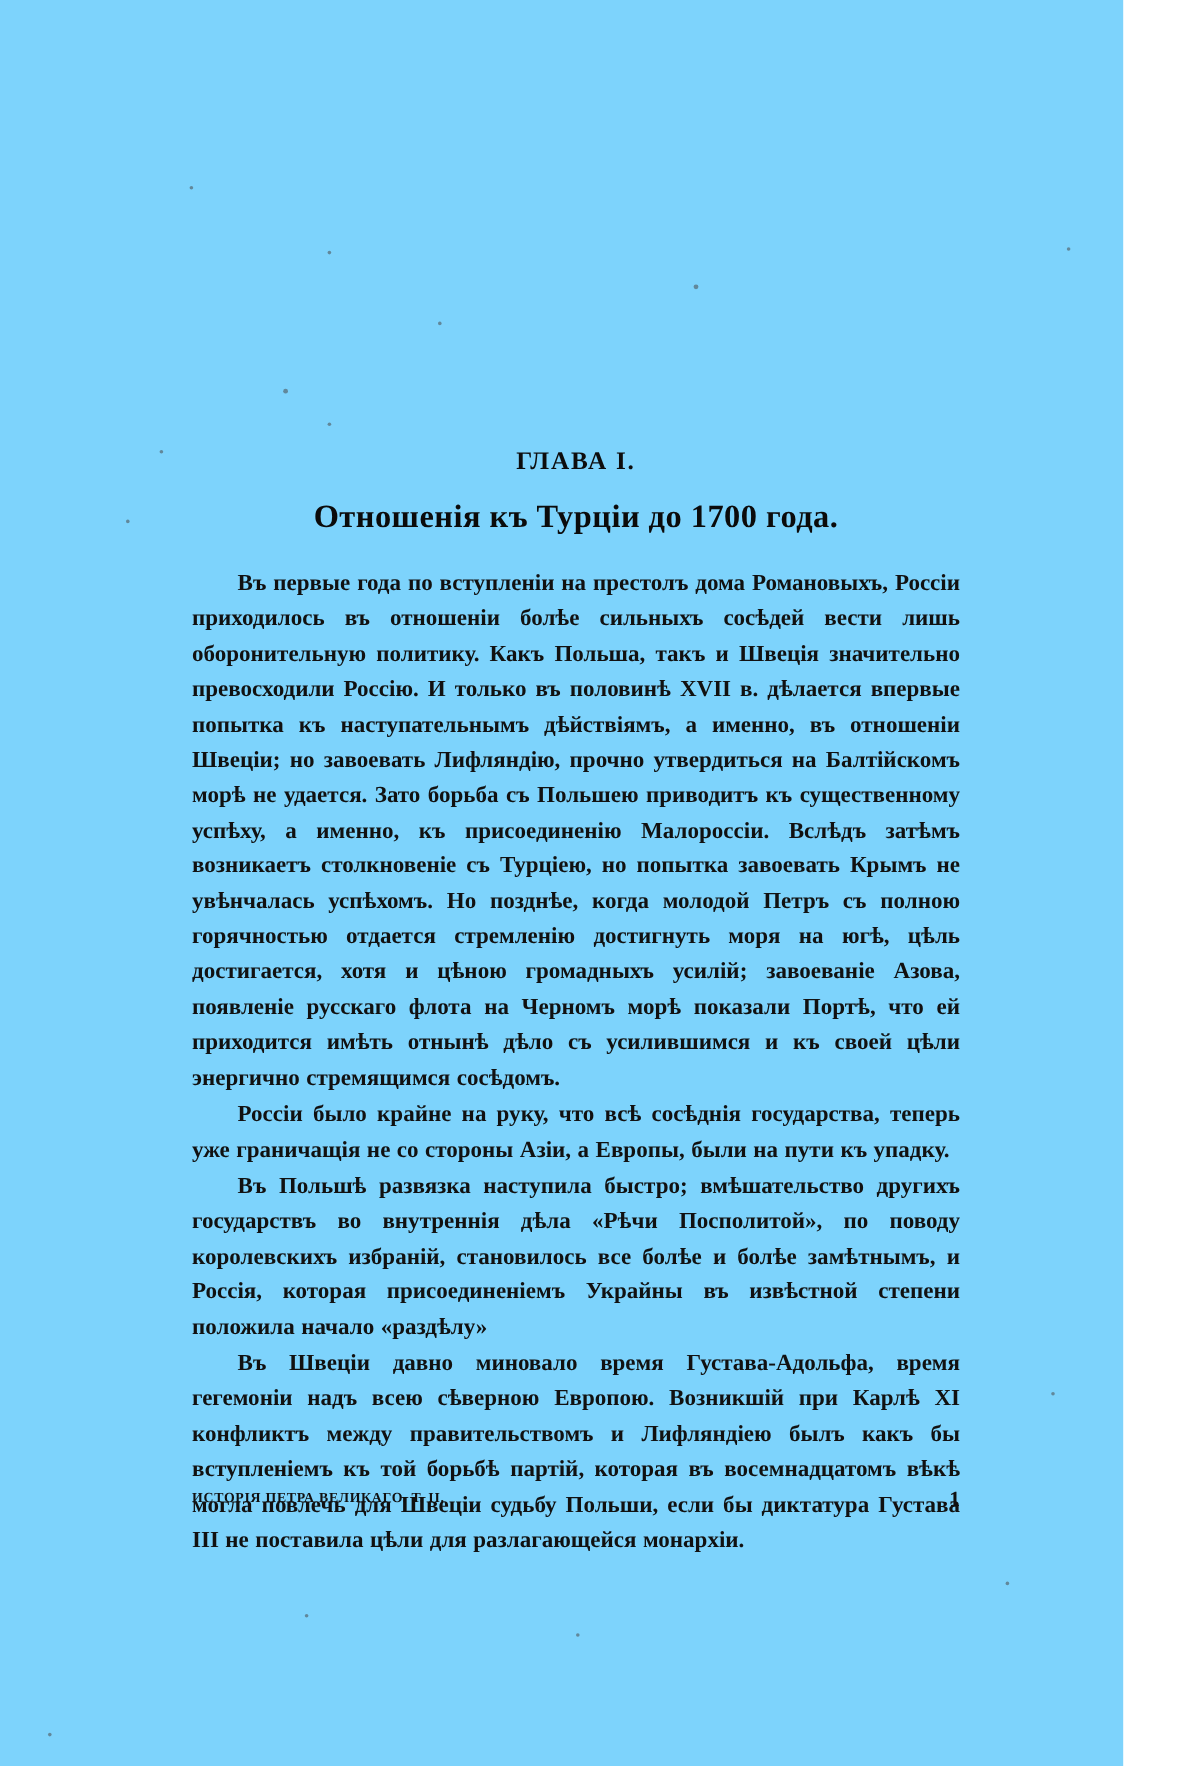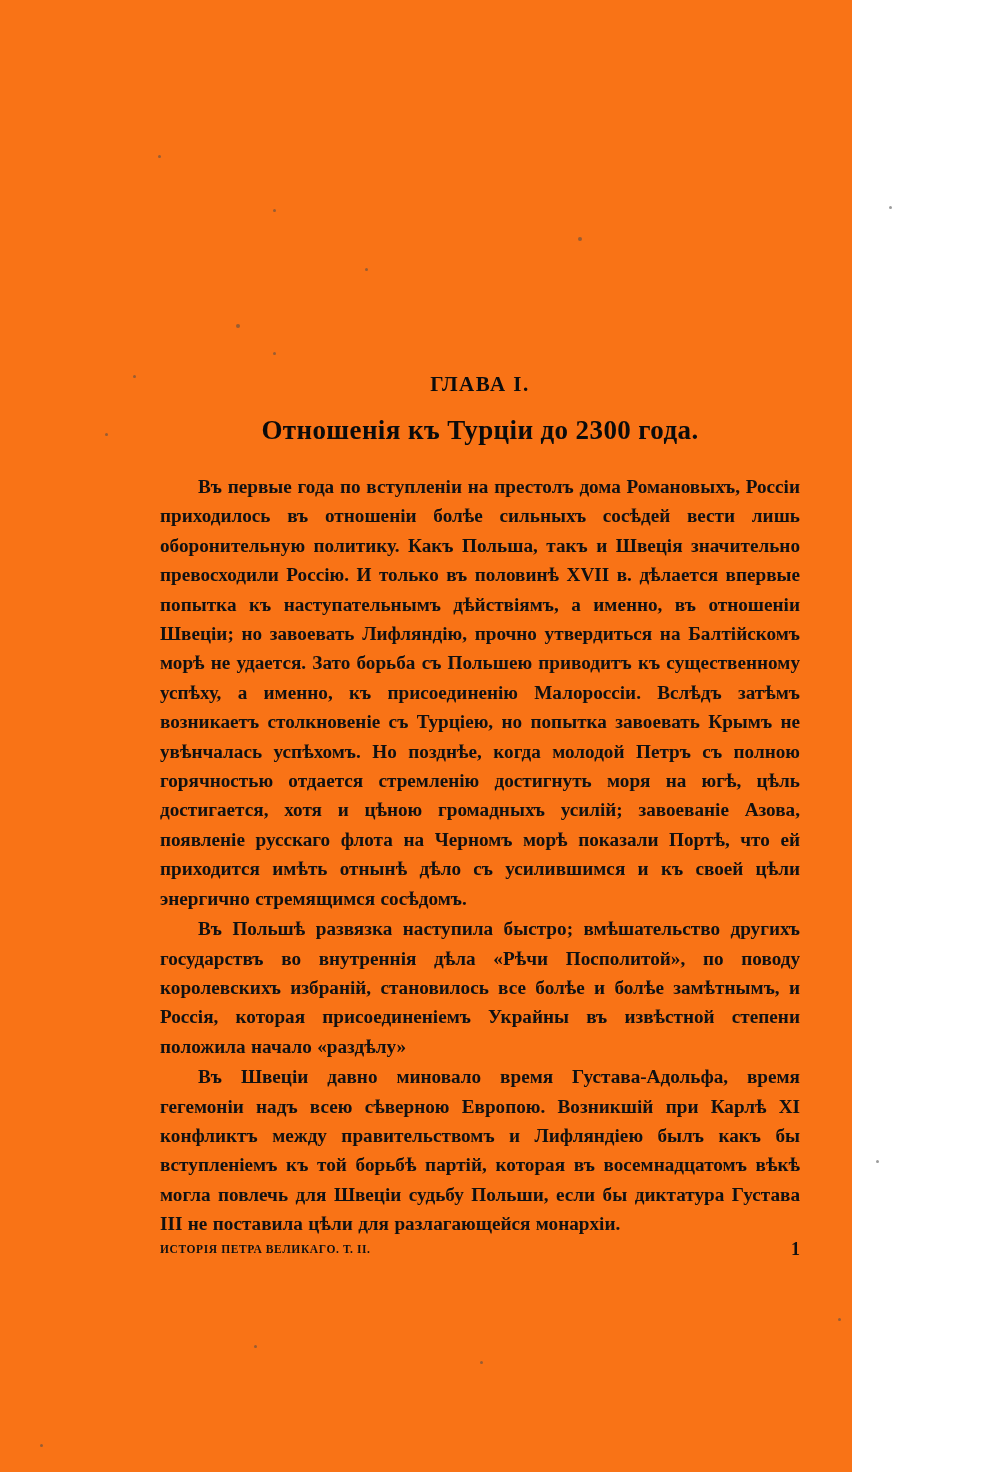--- a/index.html
+++ b/index.html
@@ -11,23 +11,23 @@
     width: 1000px;
     height: 1472px;
     position: relative;
     font-family: "Liberation Serif", serif;
     color: #111111;
     overflow: hidden;
   }
   .page {
     position: absolute;
     left: 0; top: 0;
-    width: 852px;
+    width: 936px;
     height: 1472px;
-    background: #f97316;
+    background: #7dd3fc;
   }
   
   .speck {
     position: absolute;
     background: #4a4a4a;
     border-radius: 50%;
     opacity: .55;
   }
   .content {
     position: absolute;
@@ -108,23 +108,24 @@
   <div class="speck" style="left:133px;top:375px;width:3px;height:3px;"></div>
   <div class="speck" style="left:105px;top:433px;width:3px;height:3px;"></div>
   <div class="speck" style="left:876px;top:1160px;width:3px;height:3px;"></div>
   <div class="speck" style="left:254px;top:1345px;width:3px;height:3px;"></div>
   <div class="speck" style="left:480px;top:1361px;width:3px;height:3px;"></div>
   <div class="speck" style="left:838px;top:1318px;width:3px;height:3px;"></div>
   <div class="speck" style="left:40px;top:1444px;width:3px;height:3px;"></div>
 
   <div class="content">
     <h2 class="chapter-label">ГЛАВА I.</h2>
-    <h1 class="chapter-title">Отношенія къ Турціи до 2300 года.</h1>
+    <h1 class="chapter-title">Отношенія къ Турціи до 1700 года.</h1>
 
     <p class="body-par">Въ первые года по вступленіи на престолъ дома Романовыхъ, Россіи приходилось въ отношеніи болѣе сильныхъ сосѣдей вести лишь оборонительную политику. Какъ Польша, такъ и Швеція значительно превосходили Россію. И только въ половинѣ XVII в. дѣлается впервые попытка къ наступательнымъ дѣйствіямъ, а именно, въ отношеніи Швеціи; но завоевать Лифляндію, прочно утвердиться на Балтійскомъ морѣ не удается. Зато борьба съ Польшею приводитъ къ существенному успѣху, а именно, къ присоединенію Малороссіи. Вслѣдъ затѣмъ возникаетъ столкновеніе съ Турціею, но попытка завоевать Крымъ не увѣнчалась успѣхомъ. Но позднѣе, когда молодой Петръ съ полною горячностью отдается стремленію достигнуть моря на югѣ, цѣль достигается, хотя и цѣною громадныхъ усилій; завоеваніе Азова, появленіе русскаго флота на Черномъ морѣ показали Портѣ, что ей приходится имѣть отнынѣ дѣло съ усилившимся и къ своей цѣли энергично стремящимся сосѣдомъ.</p>
+    <p class="body-par">Россіи было крайне на руку, что всѣ сосѣднія государства, теперь уже граничащія не со стороны Азіи, а Европы, были на пути къ упадку.</p>
     <p class="body-par">Въ Польшѣ развязка наступила быстро; вмѣшательство другихъ государствъ во внутреннія дѣла «Рѣчи Посполитой», по поводу королевскихъ избраній, становилось все болѣе и болѣе замѣтнымъ, и Россія, которая присоединеніемъ Украйны въ извѣстной степени положила начало «раздѣлу»</p>
     <p class="body-par">Въ Швеціи давно миновало время Густава-Адольфа, время гегемоніи надъ всею сѣверною Европою. Возникшій при Карлѣ XI конфликтъ между правительствомъ и Лифляндіею былъ какъ бы вступленіемъ къ той борьбѣ партій, которая въ восемнадцатомъ вѣкѣ могла повлечь для Швеціи судьбу Польши, если бы диктатура Густава III не поставила цѣли для разлагающейся монархіи.</p>
   </div>
 
   <div class="footer">
     <div class="running-title">ИСТОРІЯ ПЕТРА ВЕЛИКАГО. Т. II.</div>
     <div class="page-number">1</div>
   </div>
 
 </div>

